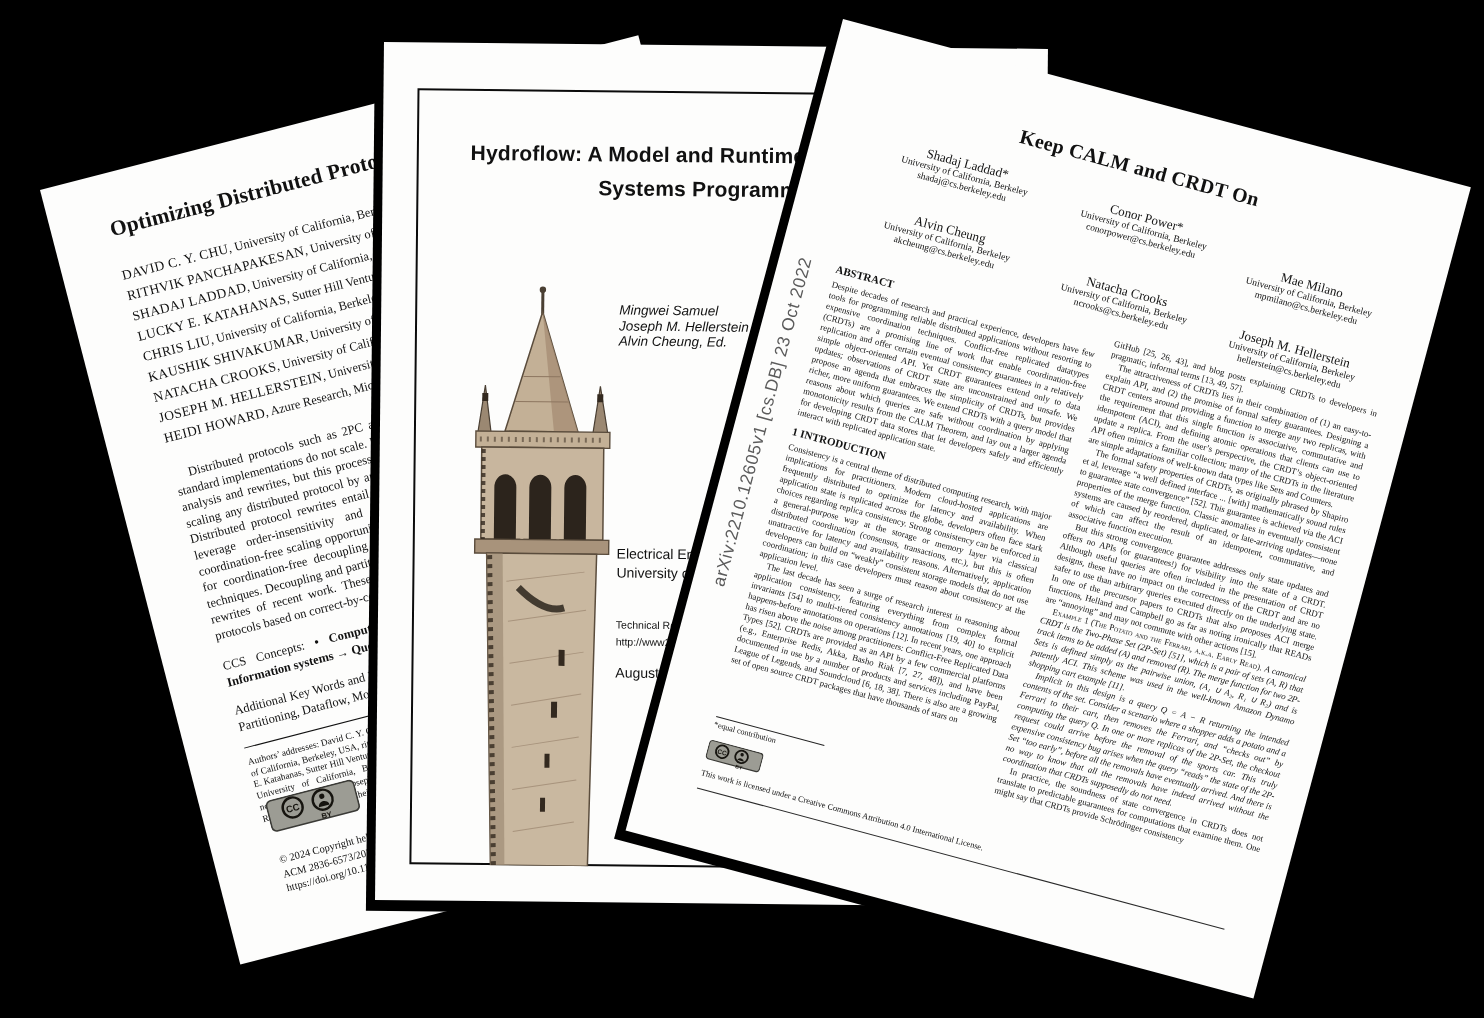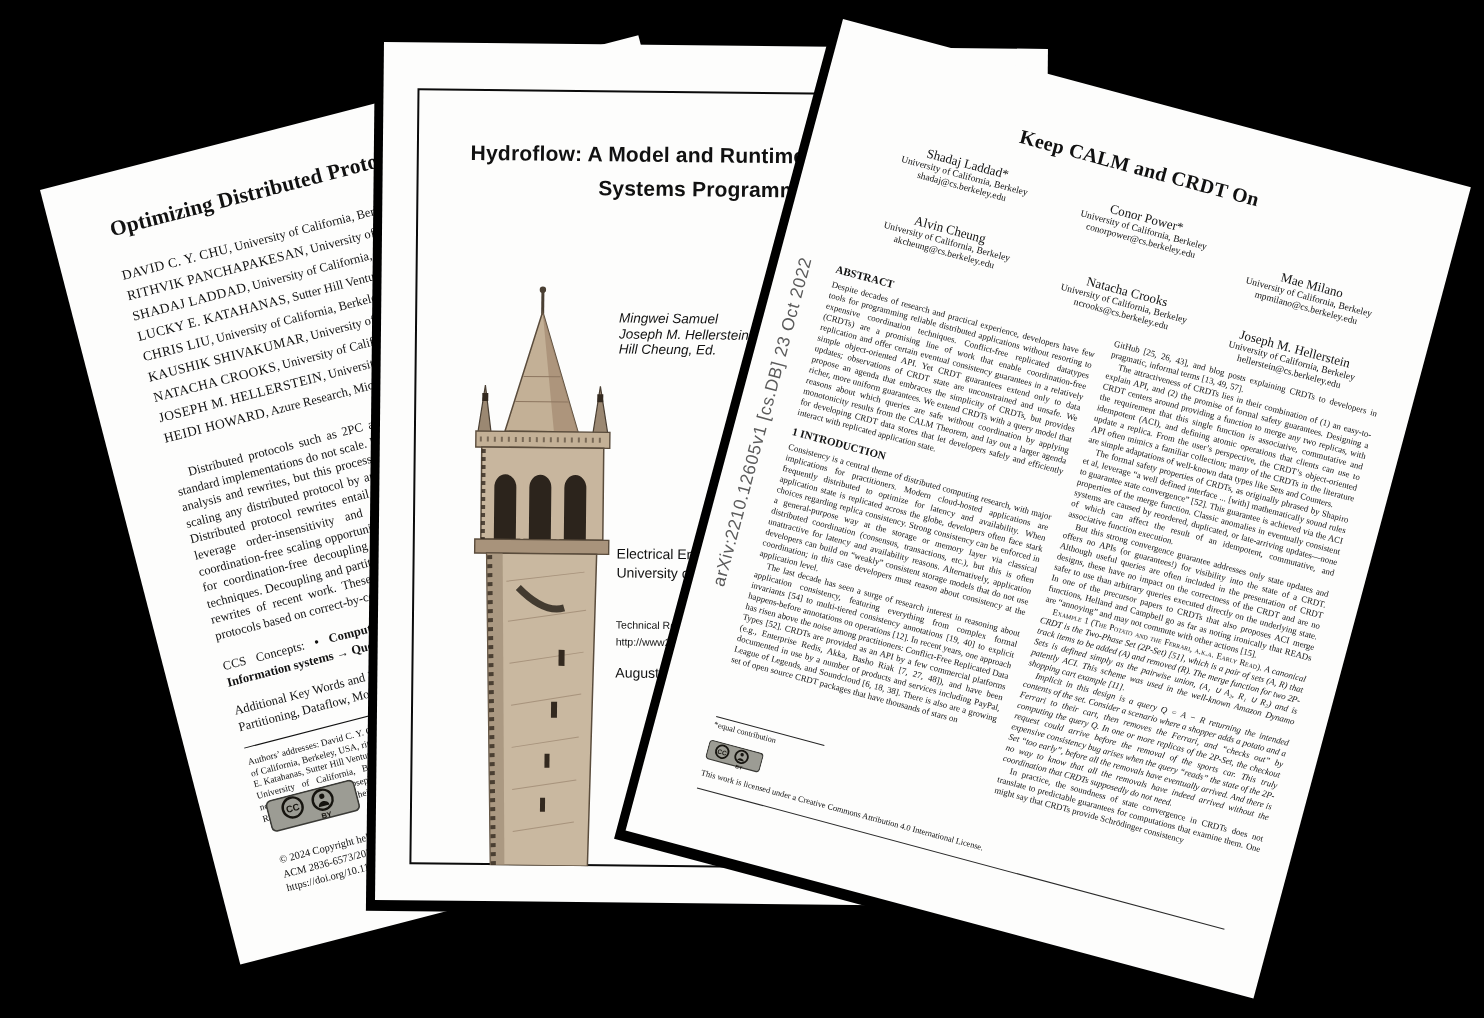--- a/index.html
+++ b/index.html
@@ -31,21 +31,21 @@
 
   
   .cc-badge svg { display:block; }
 
   
   #mp-frame { position:absolute; left:34px; top:46px; width:588px; height:772px; border:2px solid #0b0b0b; }
   .mp-title { position:absolute; left:0; width:664px; text-align:center; font-weight:bold; font-size:21px;
               letter-spacing:.2px; white-space:nowrap; }
   #mp-title1 { top:98px; }
   #mp-title2 { top:132px; }
-  #mp-authors { position:absolute; left:238px; top:266px; font-style:italic; font-size:13.5px; line-height:15.5px; }
+  #mp-authors { position:absolute; left:238px; top:258px; font-style:italic; font-size:13.5px; line-height:15.5px; }
   #mp-tower { position:absolute; left:88px; top:238px; }
   #mp-inst { position:absolute; left:238px; top:500px; font-size:14px; line-height:19px; white-space:nowrap; }
   #mp-tech { position:absolute; left:238px; top:572px; font-size:10.5px; line-height:16.5px; white-space:nowrap; }
   #mp-date { position:absolute; left:238px; top:620px; font-size:14px; white-space:nowrap; }
 
   
   #rp-arxiv { position:absolute; left:16px; top:652px; width:484px; transform:rotate(-90deg);
               transform-origin:0 0; font-family:"Liberation Sans", sans-serif; font-size:17.5px;
               color:#5b5b5b; letter-spacing:.6px; text-align:center; white-space:nowrap; }
   #rp-title { position:absolute; left:0; top:56px; width:650px; text-align:center;
@@ -126,21 +126,21 @@
 
   <div class="page" id="page-mid">
     <div id="mp-frame"></div>
 
     <div class="mp-title" id="mp-title1">Hydroflow: A Model and Runtime for Distributed</div>
     <div class="mp-title" id="mp-title2">Systems Programming</div>
 
     <div id="mp-authors">
       <div>Mingwei Samuel</div>
       <div>Joseph M. Hellerstein</div>
-      <div>Hill Cheung, Ed.</div>
+      <div>Alvin Cheung, Ed.</div>
     </div>
 
     <div id="mp-tower">
       <svg width="150" height="584" viewBox="0 0 150 584">
 
         <rect x="72" y="8" width="3" height="24" fill="#4a3f33"></rect>
         <circle cx="73.5" cy="8" r="3.2" fill="#4a3f33"></circle>
 
         <polygon points="73.5,30 37,150 110,150" fill="#c3b096" stroke="#5a4c3c" stroke-width="1.5"></polygon>
         <polygon points="73.5,30 110,150 86,150" fill="#a78f75" opacity="0.8"></polygon>

